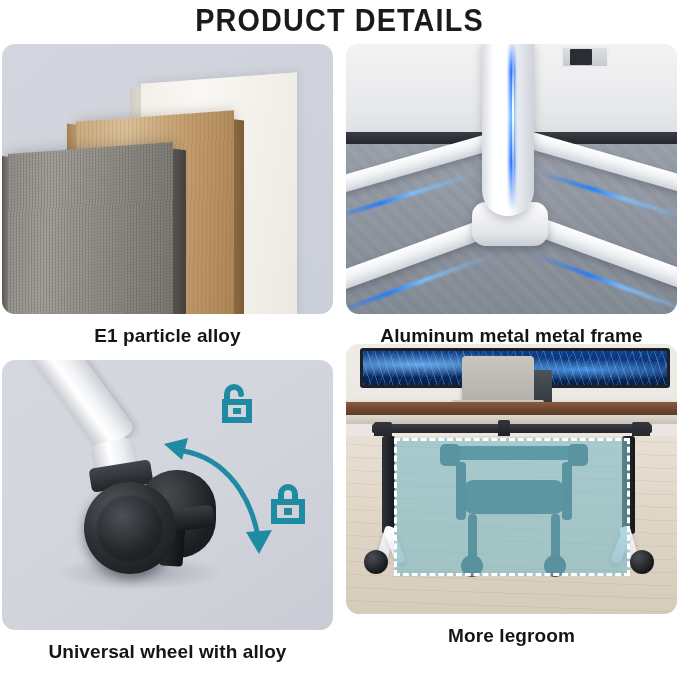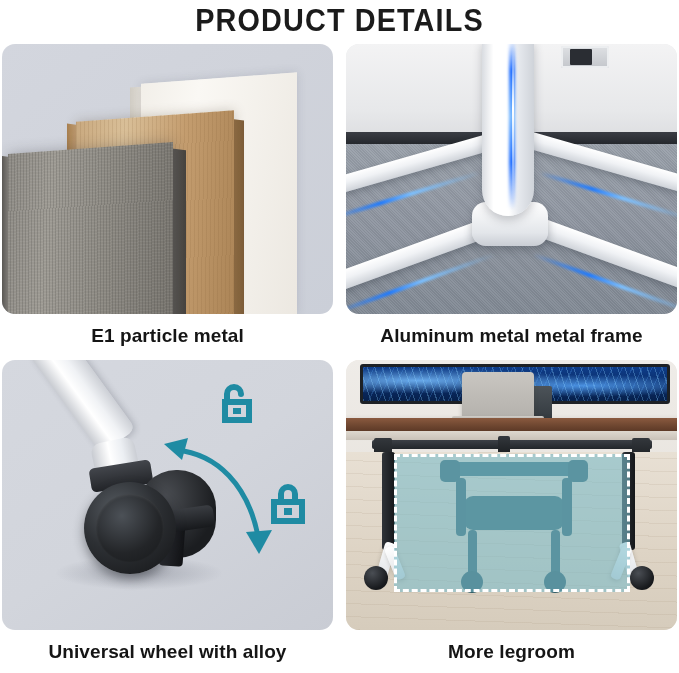--- a/index.html
+++ b/index.html
@@ -19,21 +19,21 @@
     font-family:"Liberation Sans Narrow","Liberation Sans",sans-serif;
     transform:scaleX(0.93);transform-origin:center center;
   }
 
   
   .grid{position:absolute;left:0;top:44px;width:679px;height:629px;}
   .cell{position:absolute;width:331px;height:313px;}
   .cell.c1{left:2px;top:0px;}
   .cell.c2{left:346px;top:0px;}
   .cell.c3{left:2px;top:316px;}
-  .cell.c4{left:346px;top:316px;}
+  .cell.c4{left:346px;top:300px;}
 
   .panel{
     position:absolute;left:0;top:0;width:331px;height:270px;
     border-radius:13px;overflow:hidden;
   }
   .caption{
     position:absolute;left:0;top:272px;width:331px;height:40px;
     display:flex;align-items:center;justify-content:center;
     font-size:19px;font-weight:700;color:#151515;
     font-family:"Liberation Sans","DejaVu Sans",sans-serif;
@@ -241,21 +241,21 @@
           <div class="face"></div>
         </div>
 
         <div class="board b-gray">
           <div class="edge"></div>
           <div class="edge edge2"></div>
           <div class="face"></div>
         </div>
 
       </div>
-      <div class="caption">E1 particle metal</div>
+      <div class="caption">E1 particle alloy</div>
     </div>
 
     <div class="cell c2">
       <div class="panel p2">
         <div class="wallTop"></div>
         <div class="vent"></div>
         <div class="wallSeam"></div>
         <div class="floor"></div>
 
         <div class="bar barUL"></div>

